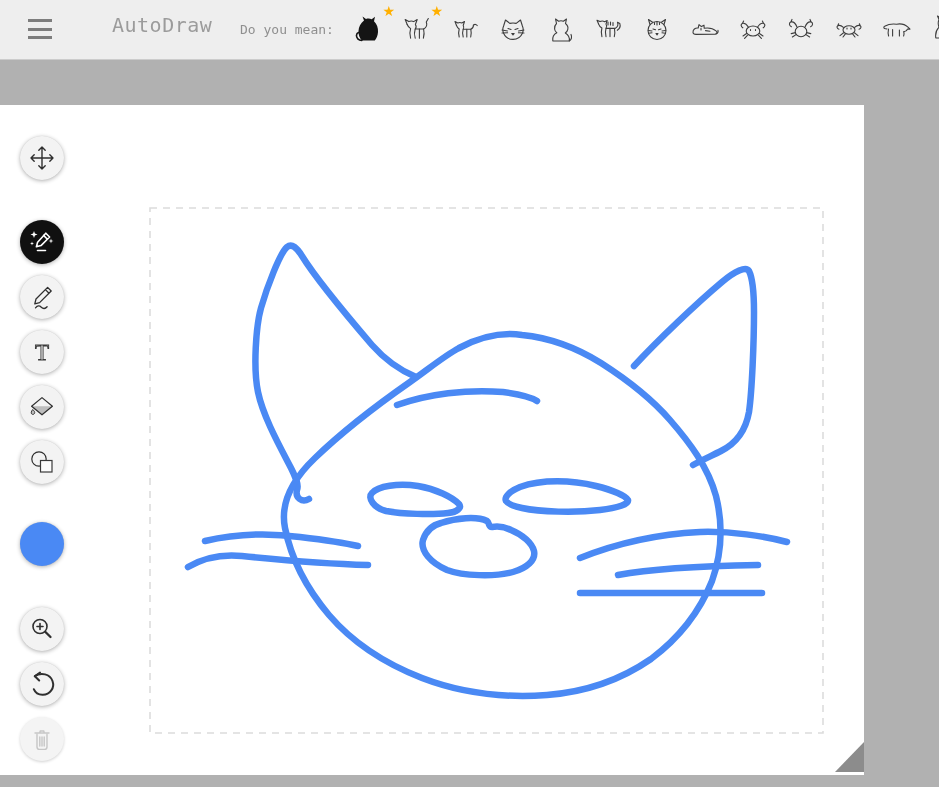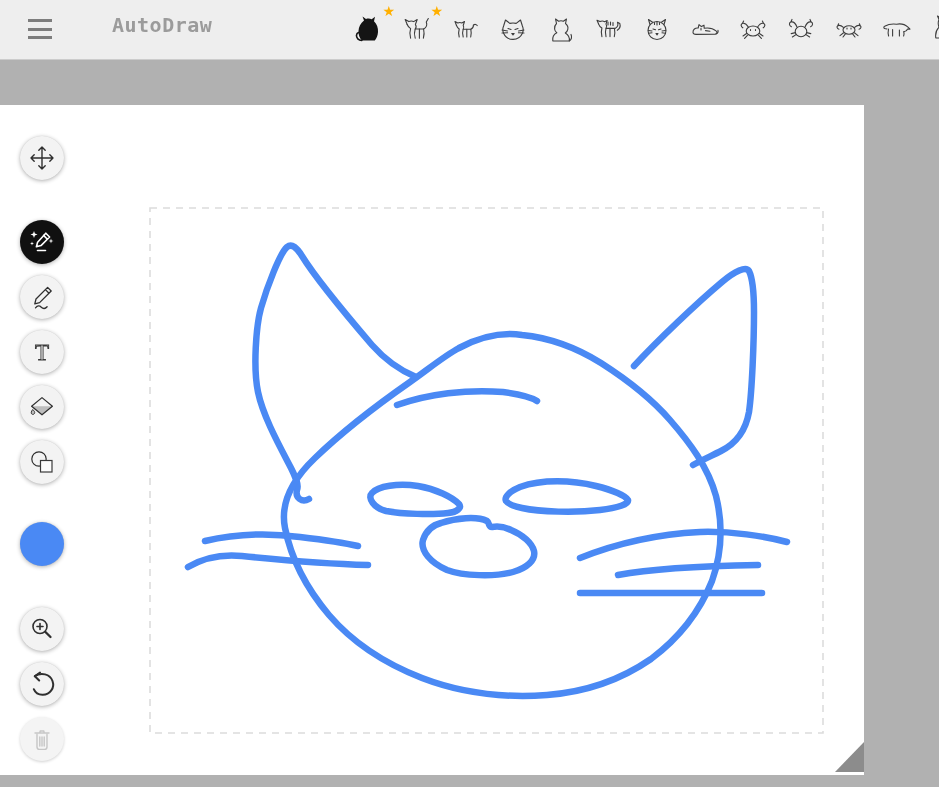--- a/index.html
+++ b/index.html
@@ -15,21 +15,21 @@
     background:#eeeeee;border-bottom:1px solid #cccccc;z-index:5;
   }
   .hamburger{
     position:absolute;left:26px;top:17px;width:28px;height:24px;
     background:none;border:none;padding:2px;cursor:pointer;
     display:flex;flex-direction:column;justify-content:space-between;
   }
   .hamburger .bar{width:24px;height:3px;background:#7d7d7d;}
   .app-title{
     position:absolute;left:112px;top:0;height:49px;display:flex;align-items:center;
-    font-size:20px;color:#9b9b9b;letter-spacing:0.5px;font-weight:bold;
+    font-size:20px;color:#9b9b9b;letter-spacing:0.5px;
   }
   .prompt{
     position:absolute;left:240px;top:0;height:59px;display:flex;align-items:center;
     font-size:13px;color:#8f8f8f;
   }
   .suggestions{
     position:absolute;left:351px;top:11px;display:flex;gap:12px;
   }
   .sugg{
     position:relative;width:36px;height:36px;flex:0 0 36px;
@@ -72,20 +72,21 @@
 </head>
 <body data-name="autodraw-app">
 
 <div class="header" data-name="header-bar">
   <button class="hamburger" data-name="menu-button">
     <span class="bar" data-name="menu-icon"></span>
     <span class="bar"></span>
     <span class="bar"></span>
   </button>
   <div class="app-title" data-name="app-title">AutoDraw</div>
+  <div class="prompt" data-name="suggestion-prompt">Do you mean:</div>
 
   <div class="suggestions" data-name="suggestion-bar">
     <button class="sugg" data-name="suggestion-cat-sitting-silhouette">
       <svg viewBox="0 0 36 36" data-name="cat-sitting-silhouette-icon">
         <path fill="#141414" stroke="none" d="M13 9.5 L11.5 5.5 L15 8 C16.8 7.4 19 7.5 20.7 8.2 L24 5.8 L23 10.3 C25.8 13 27.3 17 27 21 C26.8 24.5 25.6 27.6 23.8 29.5 L10.8 29.5 C8.6 27.3 7.3 23.8 7.5 20 C7.7 16 9.5 12 13 9.5 Z"></path>
         <path class="iconline" style="stroke:#141414;stroke-width:1.6" d="M10.8 29.5 C7.5 29.3 5.2 27 5.5 24.2 C5.6 22.9 6.4 21.9 7.5 21.5"></path>
       </svg>
       <span class="star" data-name="star-icon">★</span>
     </button>
     <button class="sugg" data-name="suggestion-cat-walking">

